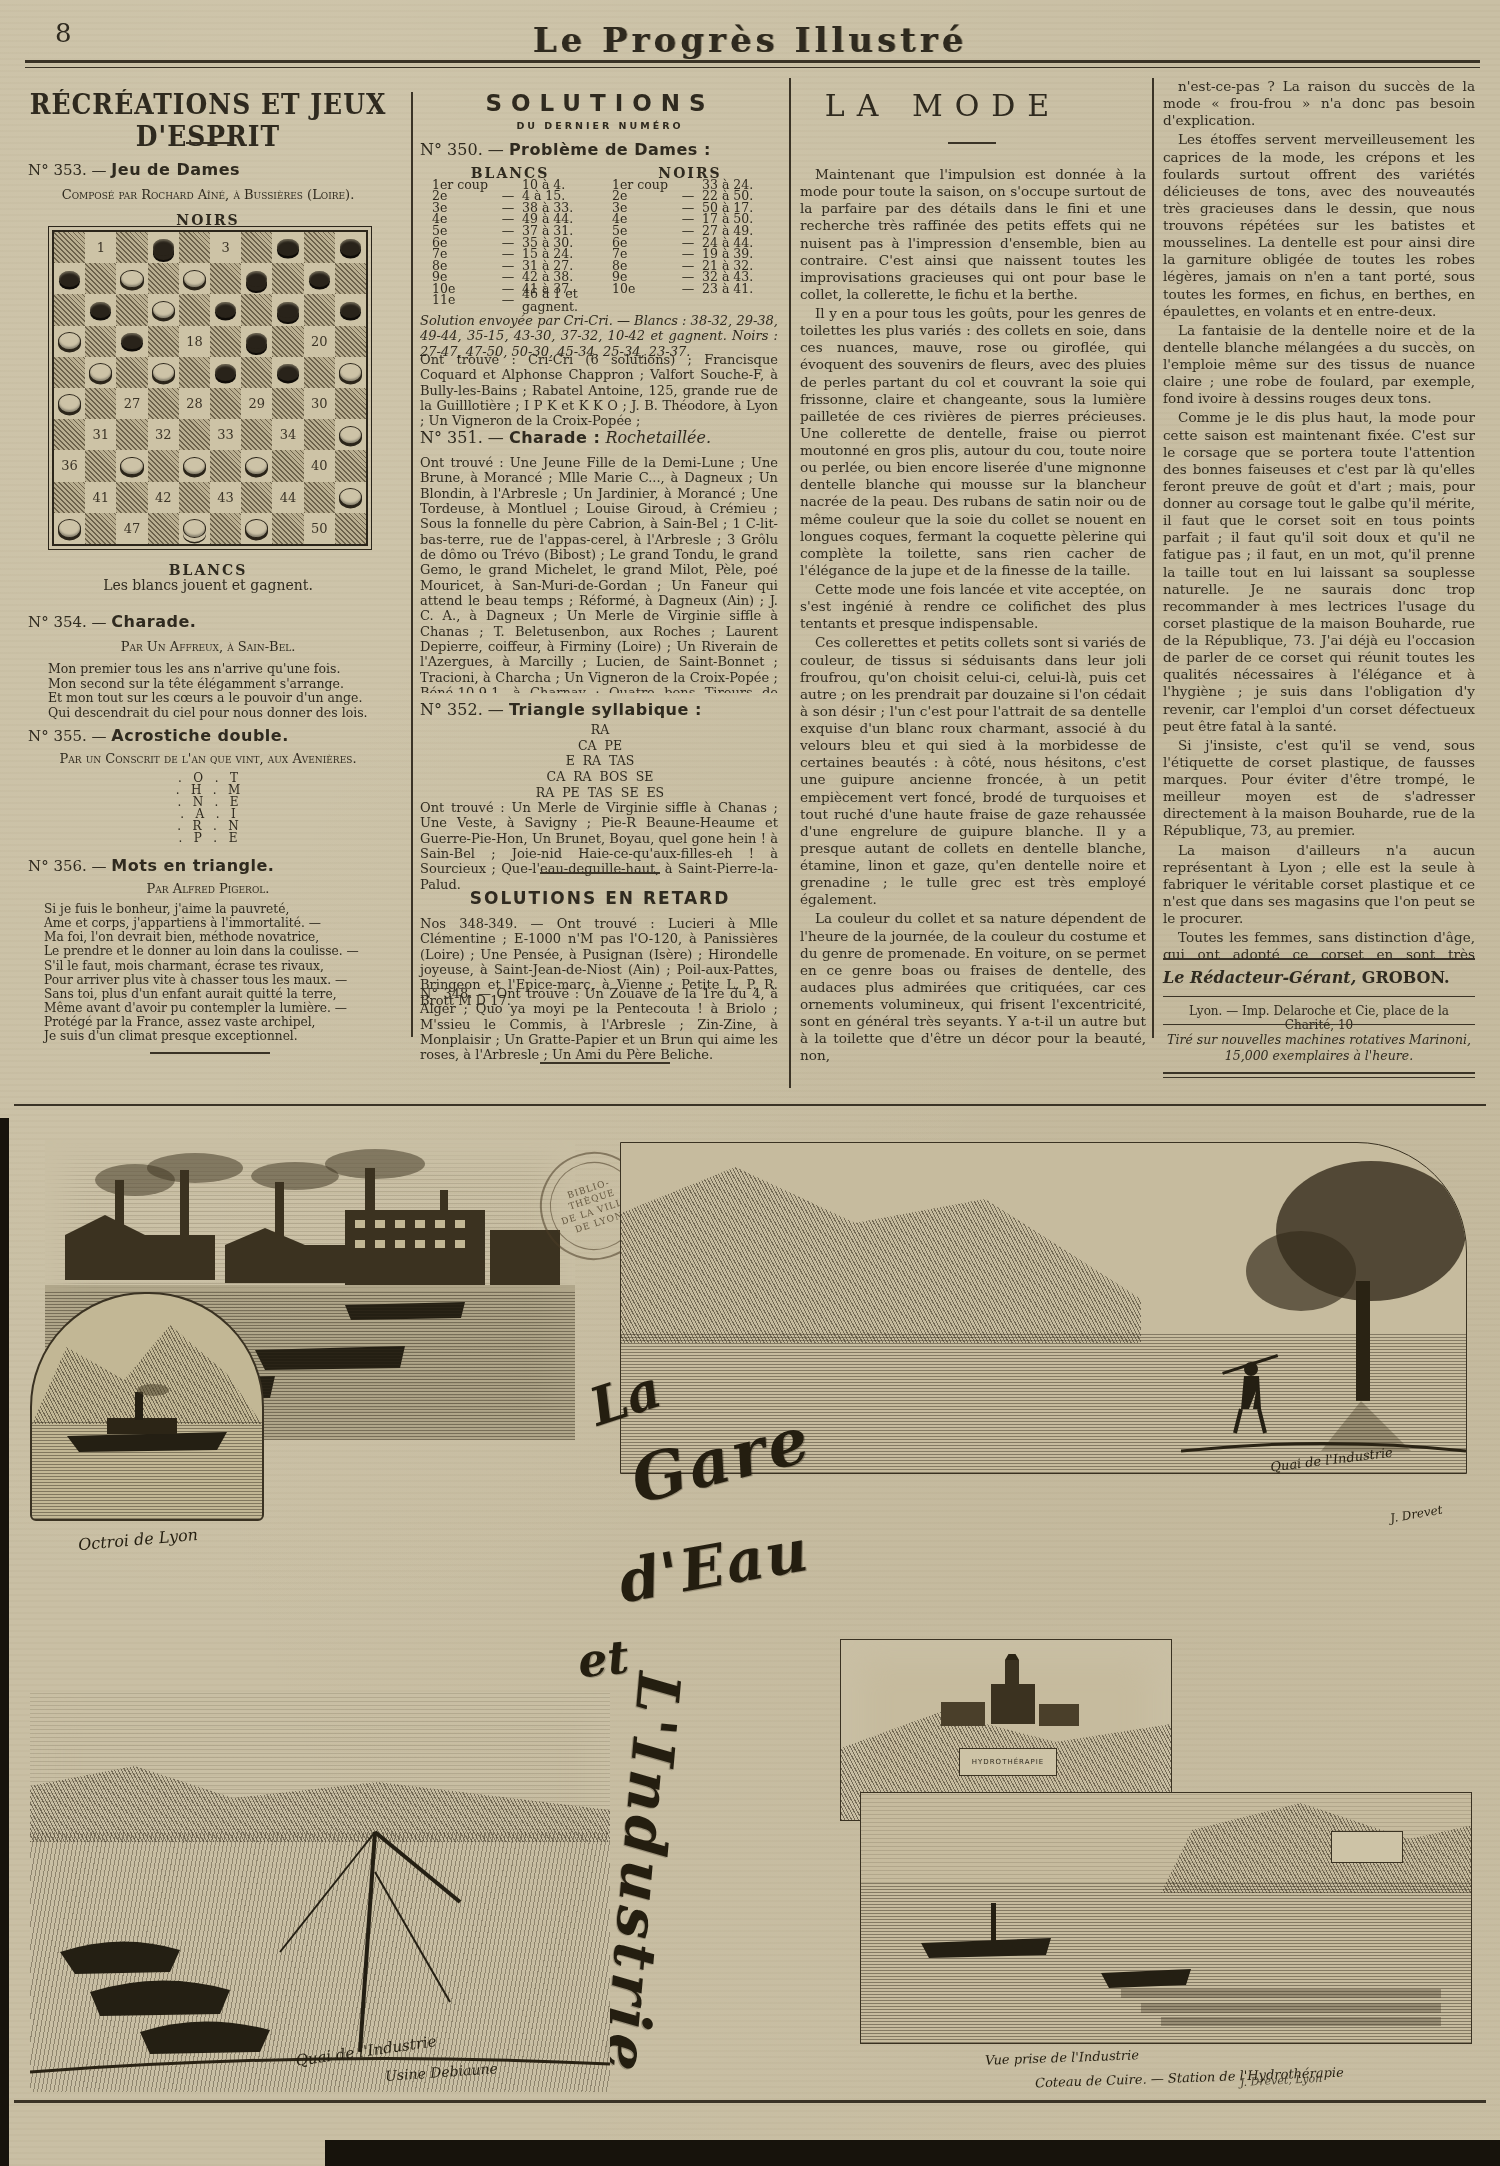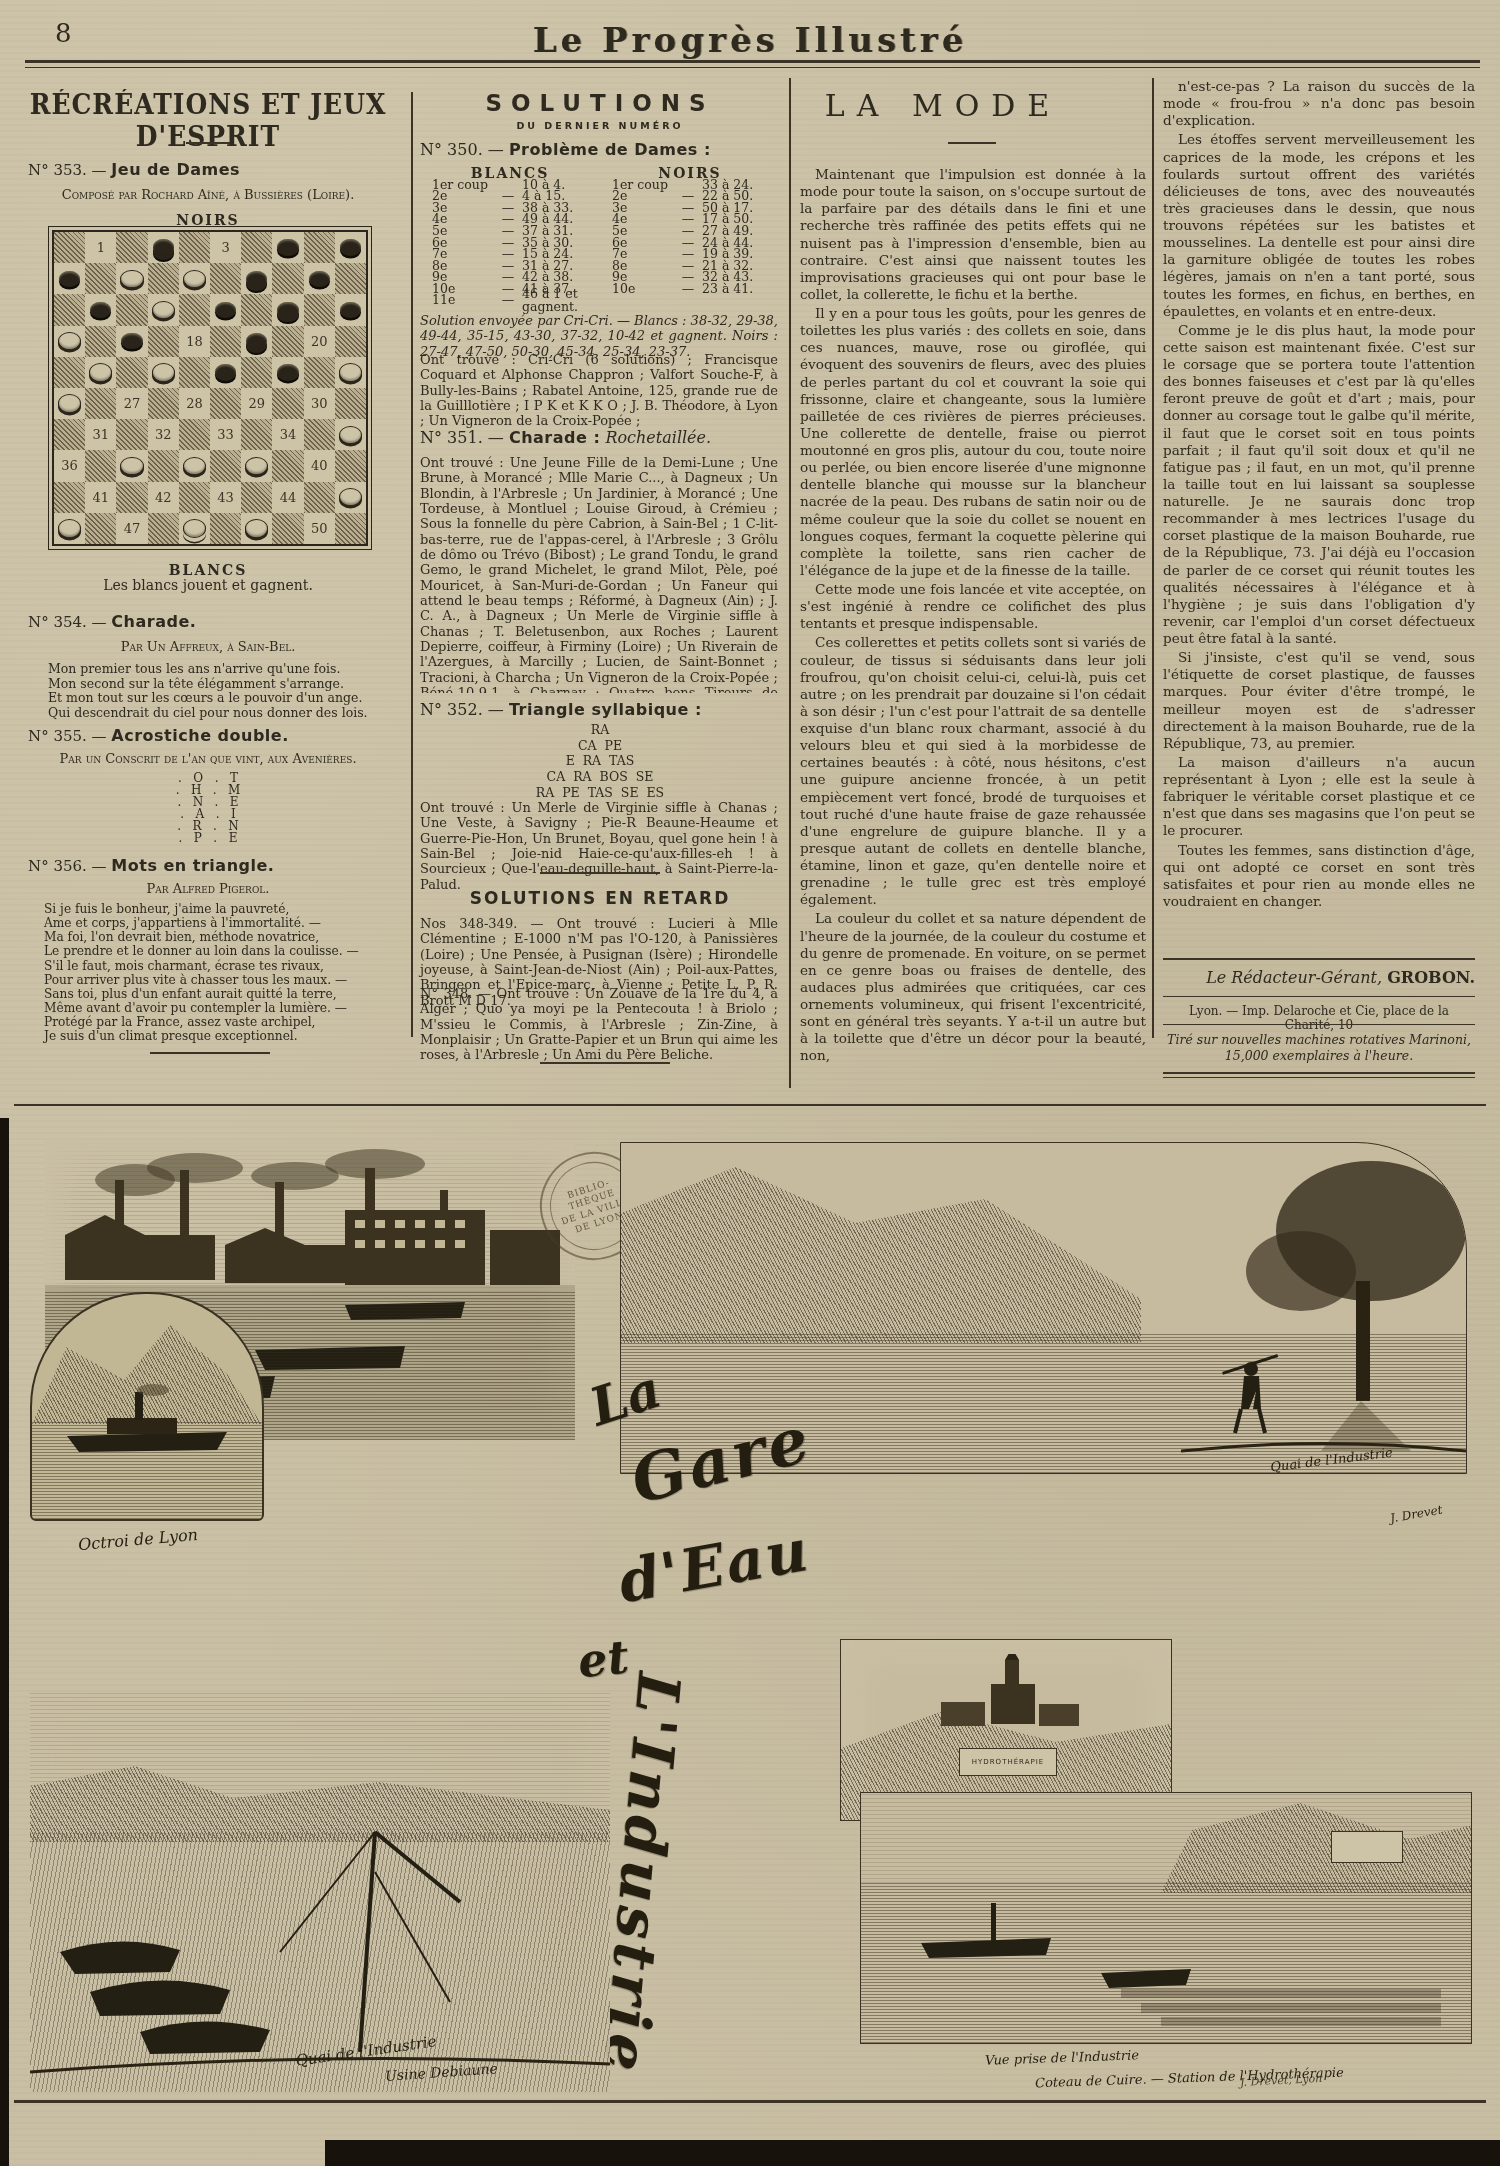--- a/index.html
+++ b/index.html
@@ -450,27 +450,28 @@
       <p class="para">Maintenant que l'impulsion est donnée à la mode pour toute la saison, on s'occupe surtout de la parfaire par des détails dans le fini et une recherche très raffinée des petits effets qui ne nuisent pas à l'impression d'ensemble, bien au contraire. C'est ainsi que naissent toutes les improvisations gracieuses qui ont pour base le collet, la collerette, le fichu et la berthe.</p>
       <p class="para">Il y en a pour tous les goûts, pour les genres de toilettes les plus variés : des collets en soie, dans ces nuances, mauve, rose ou giroflée, qui évoquent des souvenirs de fleurs, avec des pluies de perles partant du col et couvrant la soie qui frissonne, claire et changeante, sous la lumière pailletée de ces rivières de pierres précieuses. Une collerette de dentelle, fraise ou pierrot moutonné en gros plis, autour du cou, toute noire ou perlée, ou bien encore liserée d'une mignonne dentelle blanche qui mousse sur la blancheur nacrée de la peau. Des rubans de satin noir ou de même couleur que la soie du collet se nouent en longues coques, fermant la coquette pèlerine qui complète la toilette, sans rien cacher de l'élégance de la jupe et de la finesse de la taille.</p>
       <p class="para">Cette mode une fois lancée et vite acceptée, on s'est ingénié à rendre ce colifichet des plus tentants et presque indispensable.</p>
       <p class="para">Ces collerettes et petits collets sont si variés de couleur, de tissus si séduisants dans leur joli froufrou, qu'on choisit celui-ci, celui-là, puis cet autre ; on les prendrait par douzaine si l'on cédait à son désir ; l'un c'est pour l'attrait de sa dentelle exquise d'un blanc roux charmant, associé à du velours bleu et qui sied à la morbidesse de certaines beautés : à côté, nous hésitons, c'est une guipure ancienne froncée, à un petit empiècement vert foncé, brodé de turquoises et tout ruché d'une haute fraise de gaze rehaussée d'une engrelure de guipure blanche. Il y a presque autant de collets en dentelle blanche, étamine, linon et gaze, qu'en dentelle noire et grenadine ; le tulle grec est très employé également.</p>
       <p class="para">La couleur du collet et sa nature dépendent de l'heure de la journée, de la couleur du costume et du genre de promenade. En voiture, on se permet en ce genre boas ou fraises de dentelle, des audaces plus admirées que critiquées, car ces ornements volumineux, qui frisent l'excentricité, sont en général très seyants. Y a-t-il un autre but à la toilette que d'être un décor pour la beauté, non,</p>
     </div>
 
   <div class="abs" style="left:1163px;top:78px;width:312px;height:880px;overflow:hidden;font-size:13.6px;line-height:1.26;text-align:justify;">
       <p class="para">n'est-ce-pas ? La raison du succès de la mode « frou-frou » n'a donc pas besoin d'explication.</p>
       <p class="para">Les étoffes servent merveilleusement les caprices de la mode, les crépons et les foulards surtout offrent des variétés délicieuses de tons, avec des nouveautés très gracieuses dans le dessin, que nous trouvons répétées sur les batistes et mousselines. La dentelle est pour ainsi dire la garniture obligée de toutes les robes légères, jamais on n'en a tant porté, sous toutes les formes, en fichus, en berthes, en épaulettes, en volants et en entre-deux.</p>
+      <p class="para">La fantaisie de la dentelle noire et de la dentelle blanche mélangées a du succès, on l'emploie même sur des tissus de nuance claire ; une robe de foulard, par exemple, fond ivoire à dessins rouges deux tons.</p>
       <p class="para">Comme je le dis plus haut, la mode pour cette saison est maintenant fixée. C'est sur le corsage que se portera toute l'attention des bonnes faiseuses et c'est par là qu'elles feront preuve de goût et d'art ; mais, pour donner au corsage tout le galbe qu'il mérite, il faut que le corset soit en tous points parfait ; il faut qu'il soit doux et qu'il ne fatigue pas ; il faut, en un mot, qu'il prenne la taille tout en lui laissant sa souplesse naturelle. Je ne saurais donc trop recommander à mes lectrices l'usage du corset plastique de la maison Bouharde, rue de la République, 73. J'ai déjà eu l'occasion de parler de ce corset qui réunit toutes les qualités nécessaires à l'élégance et à l'hygiène ; je suis dans l'obligation d'y revenir, car l'emploi d'un corset défectueux peut être fatal à la santé.</p>
       <p class="para">Si j'insiste, c'est qu'il se vend, sous l'étiquette de corset plastique, de fausses marques. Pour éviter d'être trompé, le meilleur moyen est de s'adresser directement à la maison Bouharde, rue de la République, 73, au premier.</p>
       <p class="para">La maison d'ailleurs n'a aucun représentant à Lyon ; elle est la seule à fabriquer le véritable corset plastique et ce n'est que dans ses magasins que l'on peut se le procurer.</p>
       <p class="para">Toutes les femmes, sans distinction d'âge, qui ont adopté ce corset en sont très satisfaites et pour rien au monde elles ne voudraient en changer.</p>
     </div>
   <div class="rule" style="left:1163px;top:958px;width:312px;height:1.6px;"></div>
-  <div class="abs" style="left:1163px;top:968px;width:312px;text-align:right;font-size:16px;">
+  <div class="abs" style="left:1163px;top:968px;width:312px;text-align:left;font-size:16px;font-weight:bold;">
     <i>Le Rédacteur-Gérant,</i>
     <b>GROBON.</b>
   </div>
   <div class="rule" style="left:1163px;top:996px;width:312px;height:1.4px;"></div>
   <div class="abs ctr" style="left:1163px;top:1004px;width:312px;font-size:12px;">Lyon. — Imp. Delaroche et Cie, place de la Charité, 10</div>
   <div class="rule" style="left:1163px;top:1024px;width:312px;height:1.4px;"></div>
   <div class="abs ctr" style="left:1163px;top:1032px;width:312px;font-size:12.5px;font-style:italic;line-height:1.3;">Tiré sur nouvelles machines rotatives Marinoni,<br>15,000 exemplaires à l'heure.</div>
   <div class="rule" style="left:1163px;top:1072px;width:312px;height:2px;"></div>
   <div class="rule" style="left:1163px;top:1077px;width:312px;height:1px;"></div>
 

